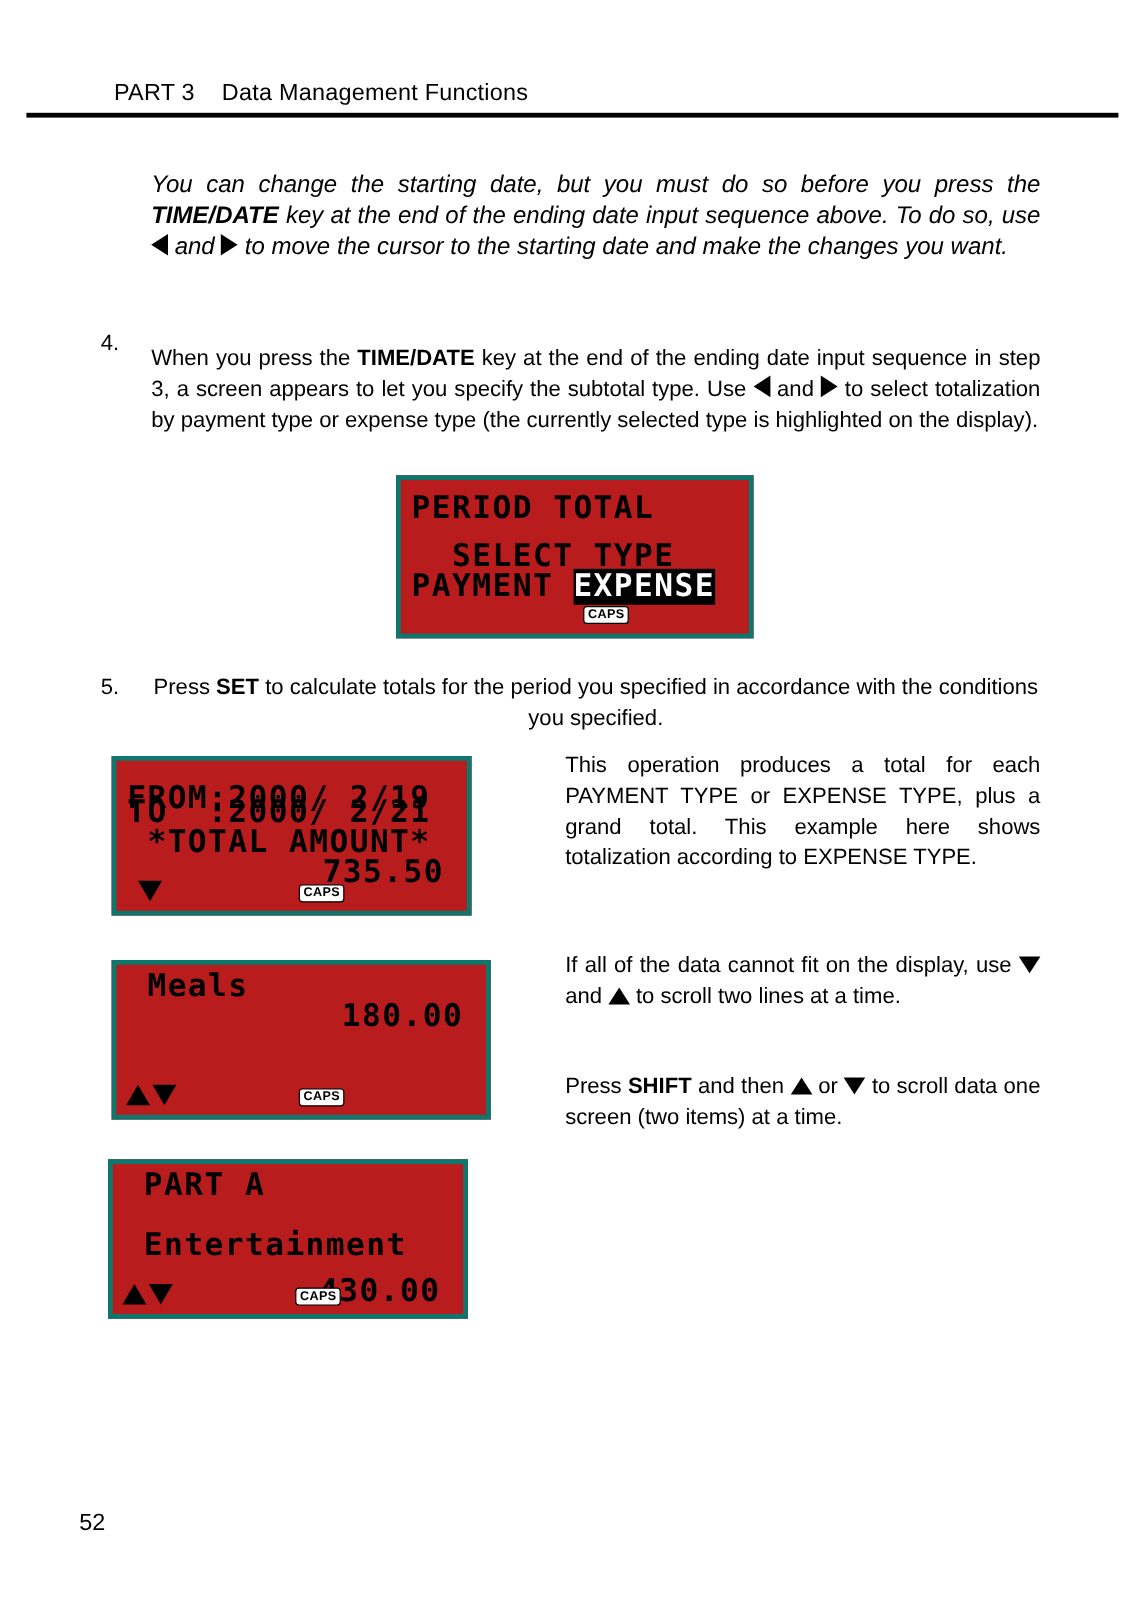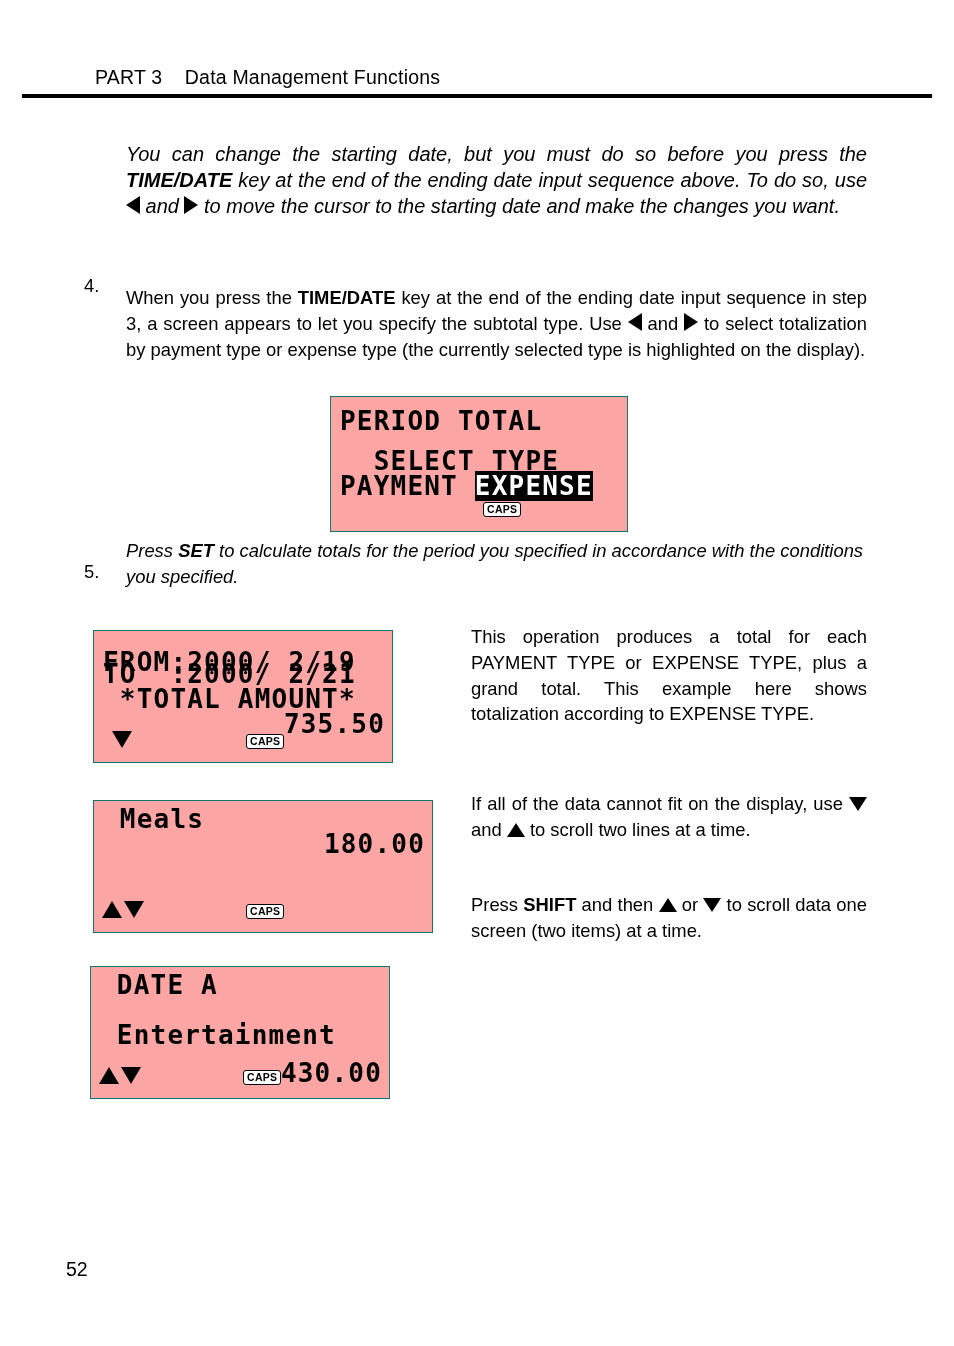--- a/index.html
+++ b/index.html
@@ -64,21 +64,21 @@
   .step-body {
     position: absolute;
     text-align: justify;
     text-justify: inter-word;
   }
 
   .step4-num { left: 84px; top: 273px; }
   .step4-body { left: 126px; top: 273px; width: 741px; margin-top: 12px; }
 
   .step5-num { left: 84px; top: 559px; }
-  .step5-body { left: 126px; top: 538px; width: 741px; text-align: left; font-style: italic; }
+  .step5-body { left: 126px; top: 559px; width: 741px; text-align: center; }
 
   .rt {
     position: absolute;
     left: 471px;
     font-size: 18.4px;
     line-height: 25.8px;
     width: 396px;
     text-align: justify;
     text-justify: inter-word;
   }
@@ -93,42 +93,42 @@
     width: 0; height: 0;
   }
   .tri-left  { border-top: 9px solid transparent; border-bottom: 9px solid transparent; border-right: 14px solid #000; }
   .tri-right { border-top: 9px solid transparent; border-bottom: 9px solid transparent; border-left: 14px solid #000; }
   .tri-up    { border-left: 9px solid transparent; border-right: 9px solid transparent; border-bottom: 14px solid #000; }
   .tri-down  { border-left: 9px solid transparent; border-right: 9px solid transparent; border-top: 14px solid #000; }
 
   
   .lcd {
     position: absolute;
-    border: 1px solid #0f766e;
-    background: #fca5a5;
+    border: 4px solid #0f766e;
+    background: #b91c1c;
     box-sizing: border-box;
   }
   .lcd-inner {
     position: relative;
     width: 100%;
     height: 100%;
   }
   .lcd-line {
     position: absolute;
     left: 0;
     width: 100%;
     font-family: "DejaVu Sans Mono", monospace;
     font-size: 26px;
     font-weight: bold;
     letter-spacing: 1.2px;
     white-space: pre;
     line-height: 30px;
   }
   .lcd-line.pad { padding-left: 9px; box-sizing: border-box; }
-  .lcd-right { text-align: right; padding-right: 7px; box-sizing: border-box; }
+  .lcd-right { text-align: right; padding-right: 19px; box-sizing: border-box; }
   .inv {
     background: #000;
     color: #fff;
   }
 
   .lcd-caps {
     position: absolute;
     font-family: "Liberation Sans", sans-serif;
     font-size: 10.5px;
     font-weight: bold;
@@ -161,21 +161,21 @@
   
   #lcd-total-amount { left: 93px; top: 630px; width: 300px; height: 133px; }
   #lcd-total-amount .l1 { top: 3px; margin-top: 13px; }
   #lcd-total-amount .l2 { top: 28px; }
   #lcd-total-amount .l3 { top: 53px; }
   #lcd-total-amount .l4 { top: 78px; }
   #lcd-total-amount .lcd-caps { left: 152px; top: 103px; }
   #lcd-total-amount .lcd-arrows { left: 18px; top: 100px; }
 
   
-  #lcd-meals { left: 93px; top: 800px; width: 340px; height: 133px; text-decoration: underline; }
+  #lcd-meals { left: 93px; top: 800px; width: 316px; height: 133px; text-decoration: underline; }
   #lcd-meals .l1 { top: 3px; }
   #lcd-meals .l2 { top: 28px; }
   #lcd-meals .l3 { top: 53px; }
   #lcd-meals .l4 { top: 78px; }
   #lcd-meals .lcd-caps { left: 152px; top: 103px; }
   #lcd-meals .lcd-arrows { left: 8px; top: 100px; }
 
   
   #lcd-free-a { left: 90px; top: 966px; width: 300px; height: 133px; }
   #lcd-free-a .l1 { top: 3px; }
@@ -242,21 +242,21 @@
     <div class="lcd-caps">CAPS</div>
   </div>
 </div>
 
 <div class="rt rt-b"><span>If all of the data cannot fit on the display, use </span><span class="tri tri-down"></span><span> and </span><span class="tri tri-up"></span><span> to scroll two lines at a time.</span></div>
 
 <div class="rt rt-c"><span>Press </span><b>SHIFT</b><span> and then </span><span class="tri tri-up"></span><span> or </span><span class="tri tri-down"></span><span> to scroll data one screen (two items) at a time.</span></div>
 
 <div class="lcd" id="lcd-free-a">
   <div class="lcd-inner">
-    <div class="lcd-line l1 pad"> DATE A</div>
+    <div class="lcd-line l1 pad"> PART A</div>
     <div class="lcd-line l3 pad"> Entertainment</div>
     <div class="lcd-line l4 lcd-right">430.00</div>
     <div class="lcd-arrows">
         <span class="tri tri-up"></span>
         <span class="tri tri-down"></span>
       </div>
     <div class="lcd-caps">CAPS</div>
   </div>
 </div>
 

